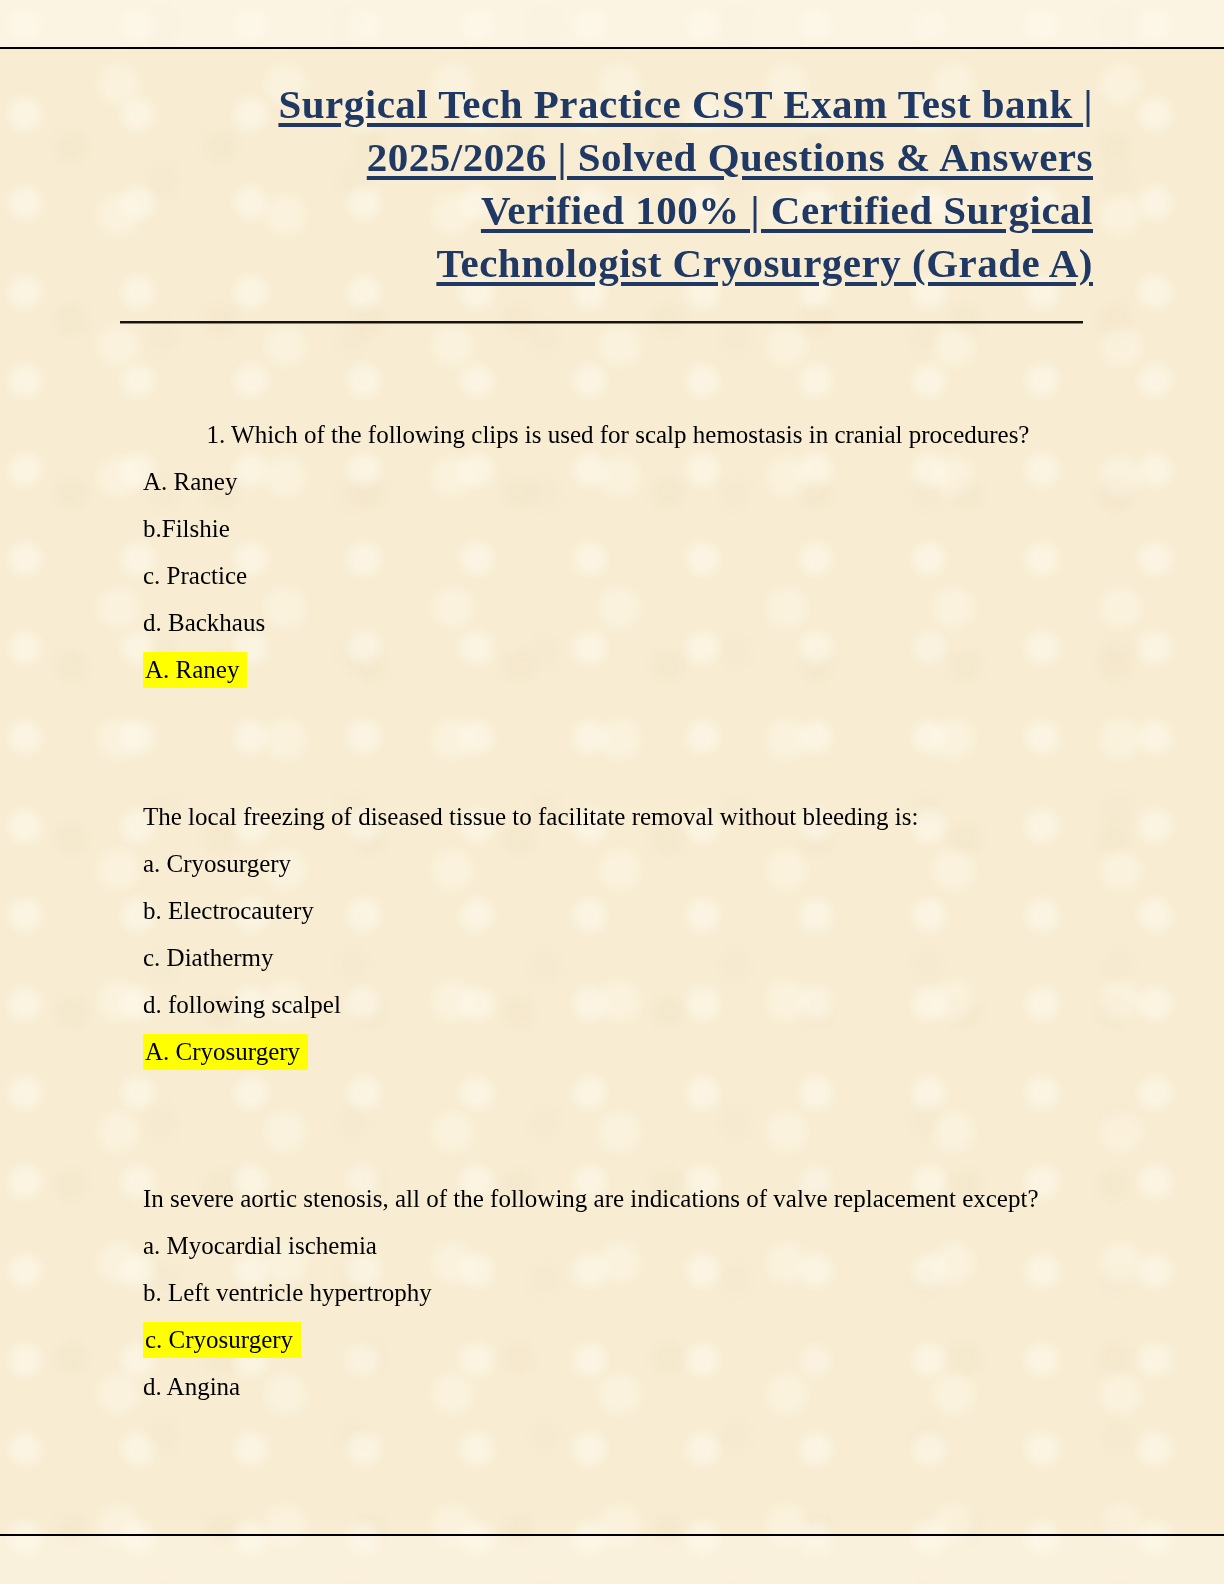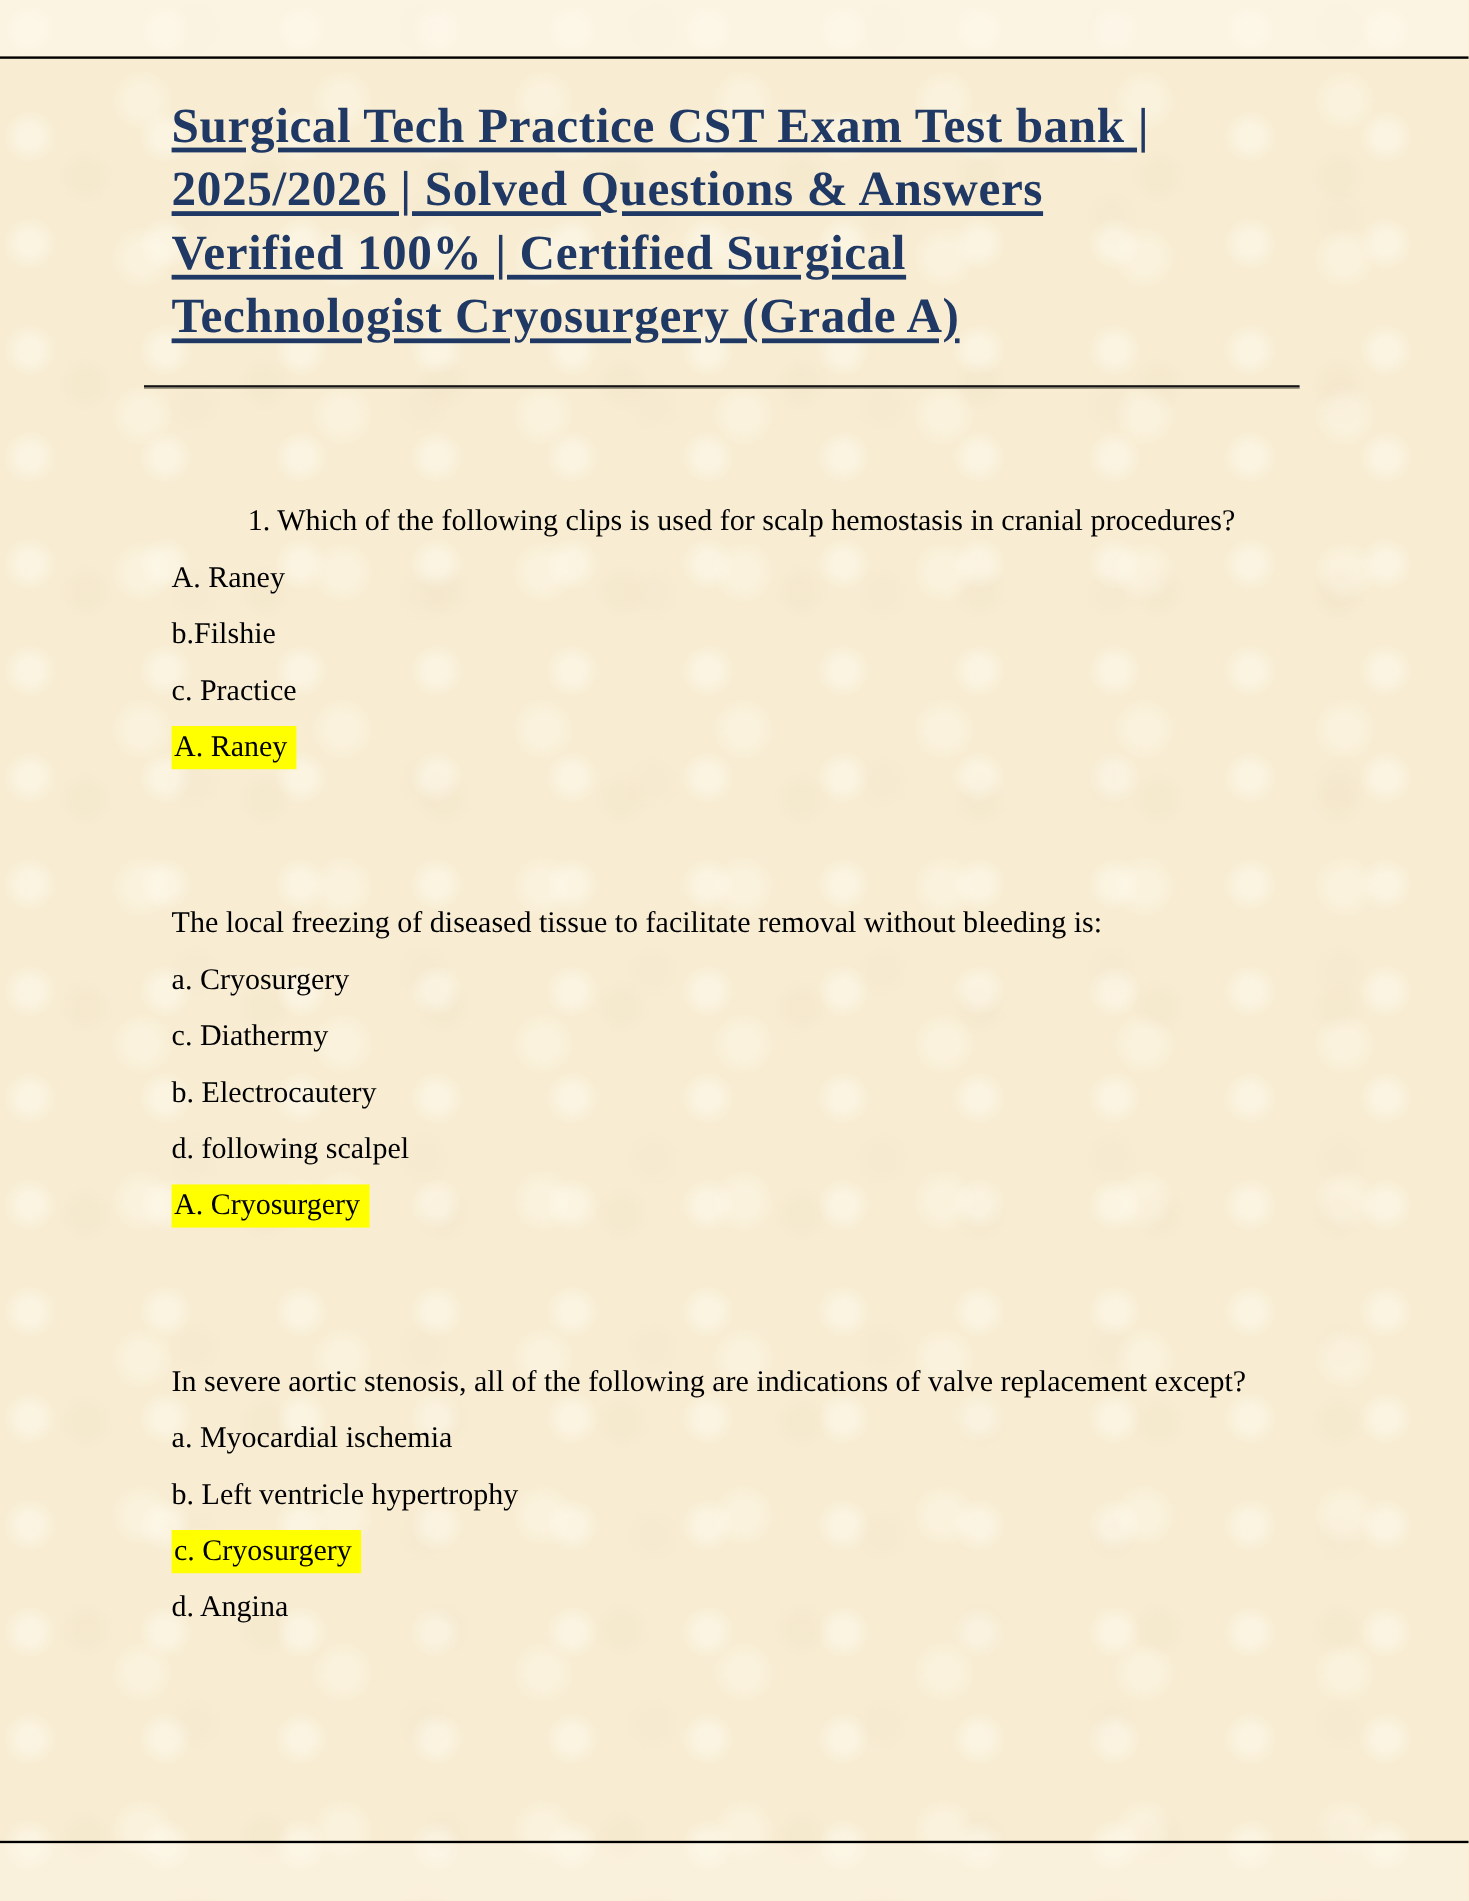--- a/index.html
+++ b/index.html
@@ -40,21 +40,21 @@
     background: var(--rule, #000000);
   }
   .content {
     position: absolute;
     left: 143px;
     top: 0;
     width: 950px;
   }
   .doc-title {
     margin: 78px 0 0 0;
-    text-align: left;
+    text-align: right;
     font-weight: bold;
     font-size: 41px;
     line-height: 53px;
     color: var(--title, #1f3864);
     letter-spacing: 0.5px;
   }
   .title-line {
     display: block;
     text-decoration: underline;
     text-decoration-thickness: 4px;
@@ -96,28 +96,29 @@
       <span class="title-line">Technologist Cryosurgery (Grade A)</span>
     </h1>
 
     <div class="title-rule"></div>
 
     <section class="qa-section">
       <p class="line first-question">1. Which of the following clips is used for scalp hemostasis in cranial procedures?</p>
       <p class="line">A. Raney</p>
       <p class="line">b.Filshie</p>
       <p class="line">c. Practice</p>
+      <p class="line">d. Backhaus</p>
       <p class="line"><span class="hl">A. Raney</span></p>
     </section>
 
     <section class="qa-section">
       <p class="line question-gap">The local freezing of diseased tissue to facilitate removal without bleeding is:</p>
       <p class="line">a. Cryosurgery</p>
+      <p class="line">b. Electrocautery</p>
       <p class="line">c. Diathermy</p>
-      <p class="line">b. Electrocautery</p>
       <p class="line">d. following scalpel</p>
       <p class="line"><span class="hl">A. Cryosurgery</span></p>
     </section>
 
     <section class="qa-section">
       <p class="line question-gap">In severe aortic stenosis, all of the following are indications of valve replacement except?</p>
       <p class="line">a. Myocardial ischemia</p>
       <p class="line">b. Left ventricle hypertrophy</p>
       <p class="line"><span class="hl">c. Cryosurgery</span></p>
       <p class="line">d. Angina</p>

